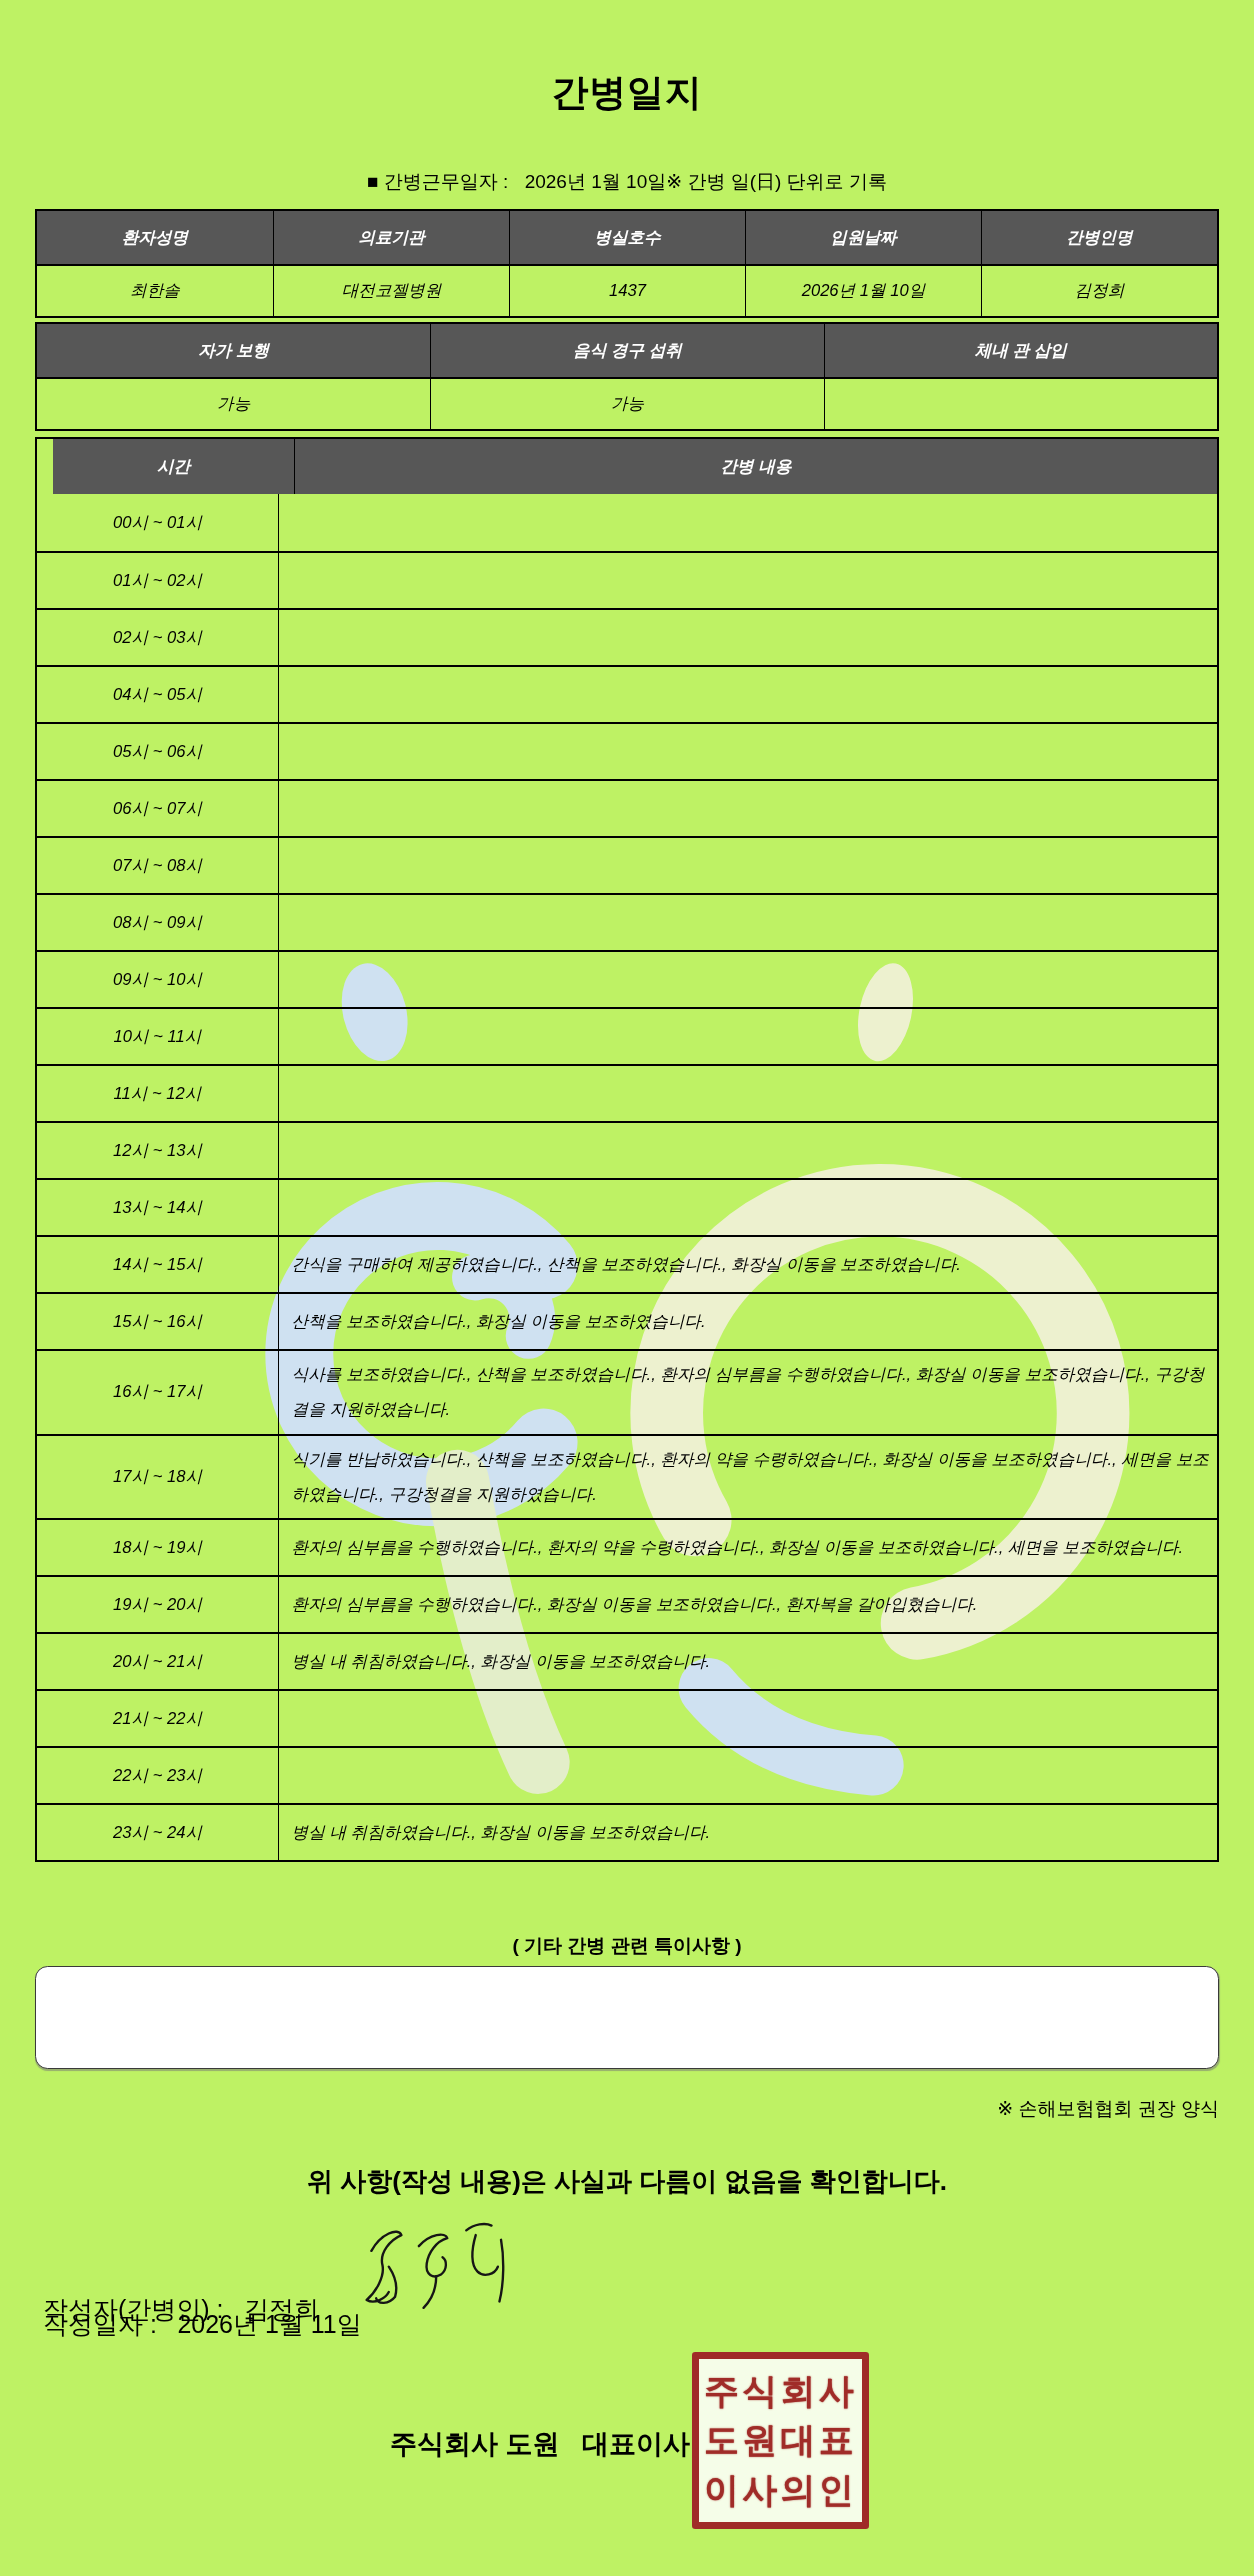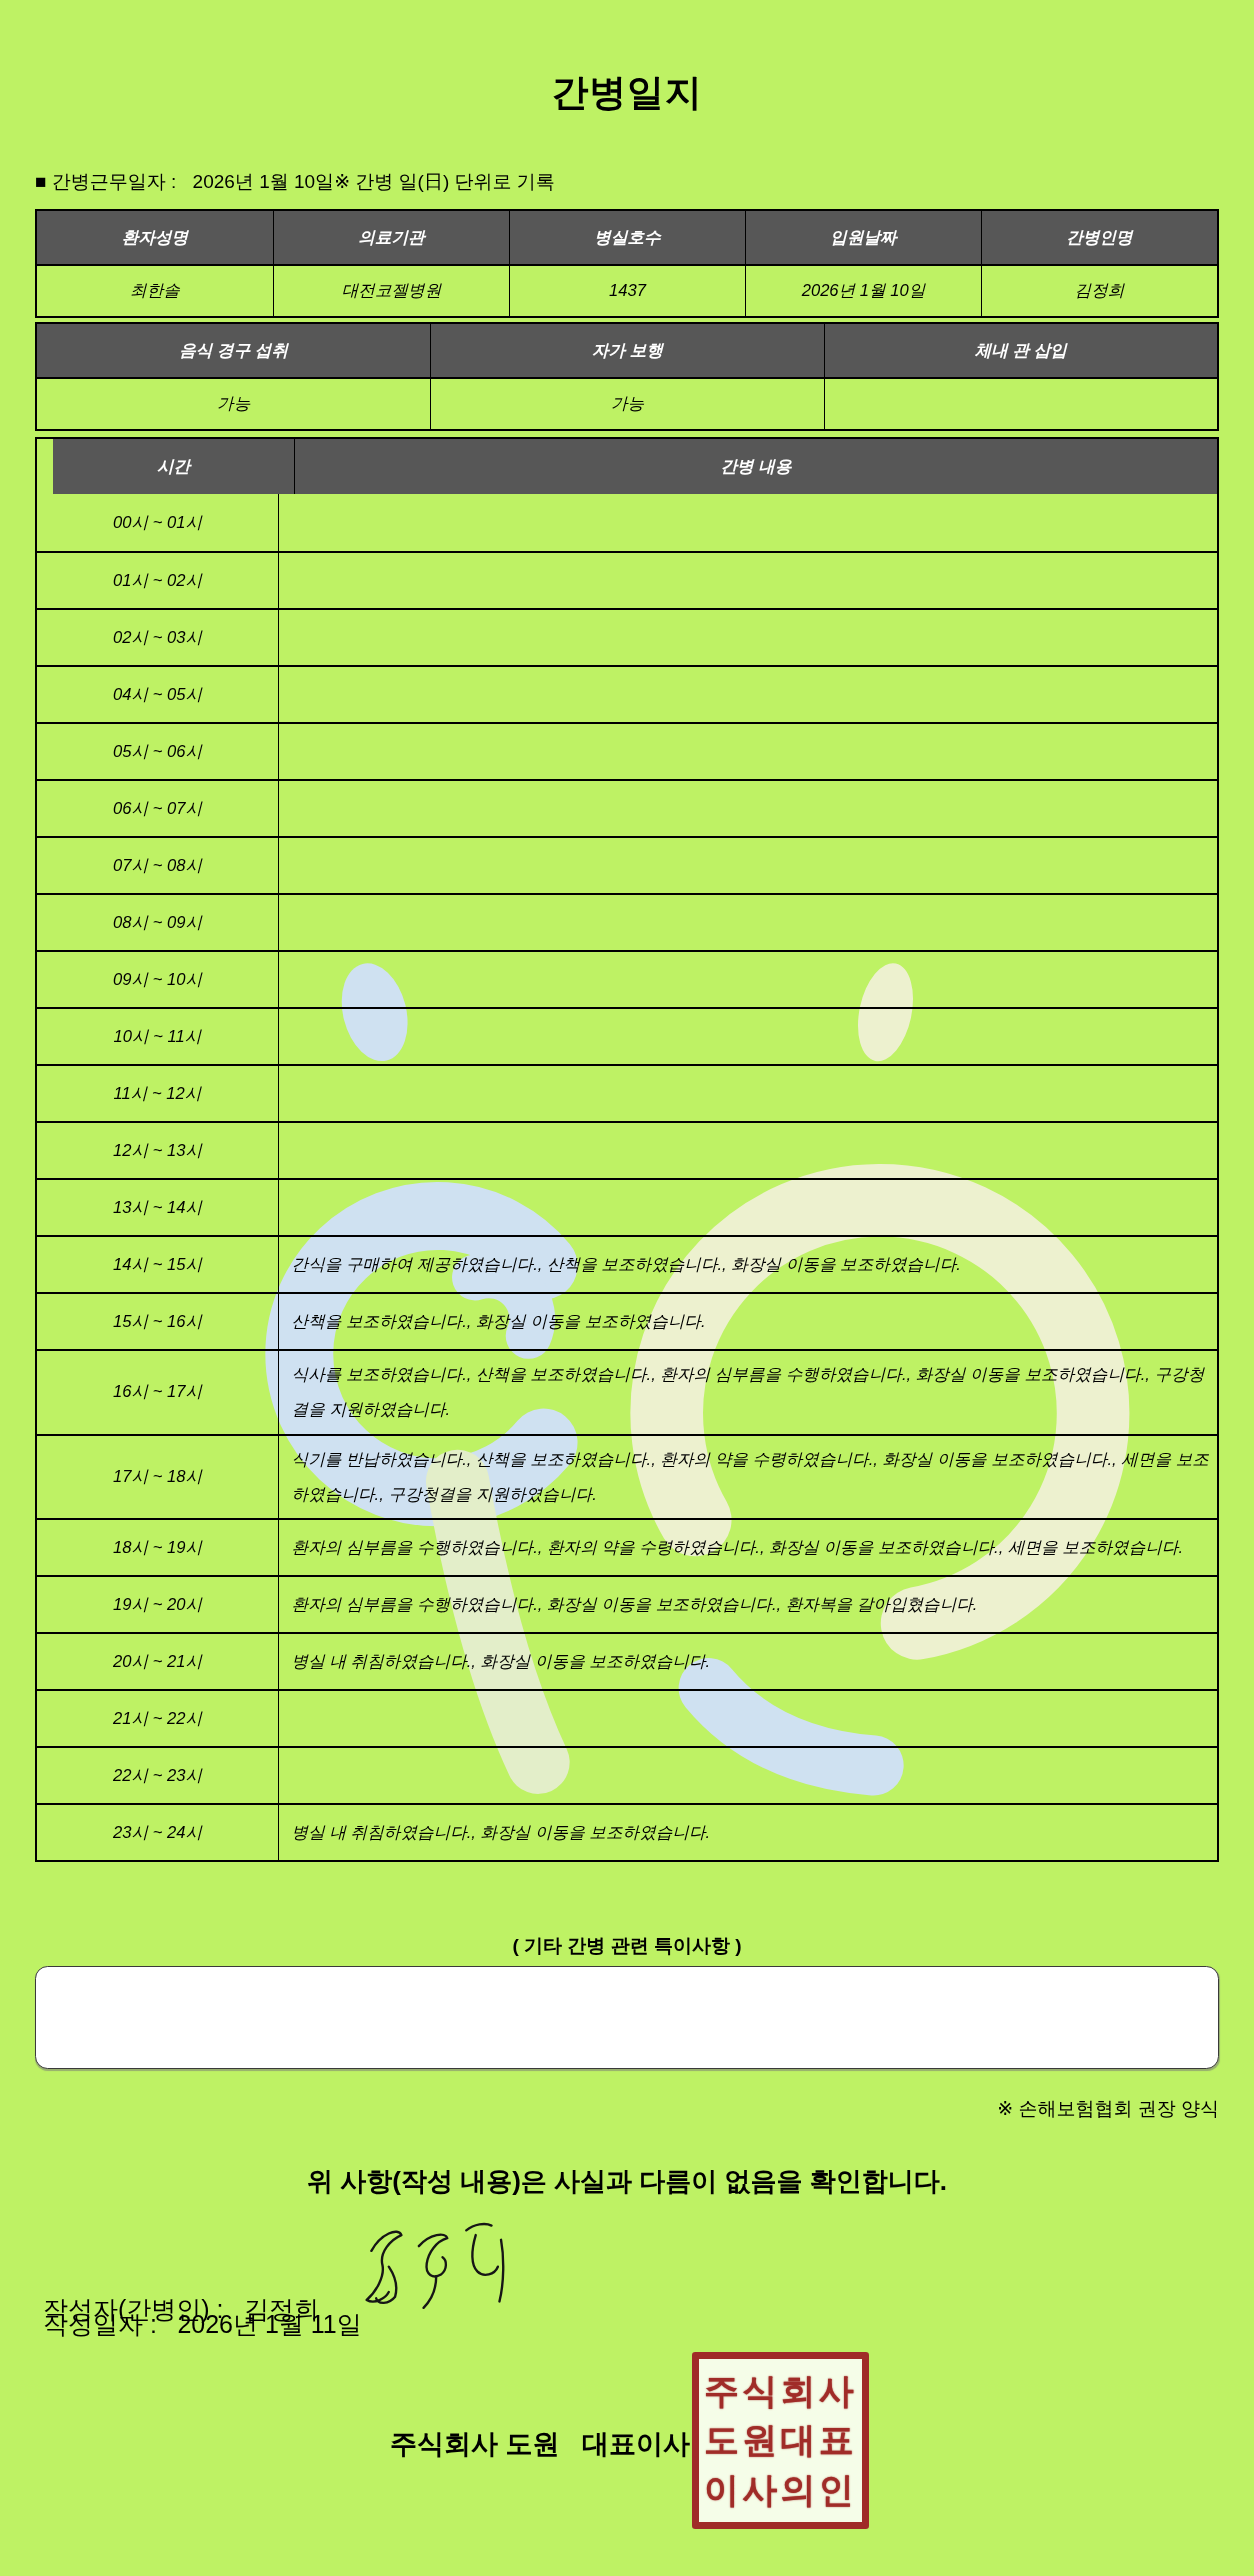--- a/index.html
+++ b/index.html
@@ -2,21 +2,21 @@
 <html style="font-size:12.6px"><head>
 <meta charset="utf-8">
 <style>
   html,body{margin:0;padding:0;background:#fff;}
   .page{position:relative;width:1254px;height:2576px;background:#bef264;overflow:hidden;
         font-family:"Liberation Sans","DejaVu Sans",sans-serif;color:#000;}
   .abs{position:absolute;}
 
   
   .title{left:0;top:68px;width:1254px;text-align:center;font-size:37px;font-weight:bold;letter-spacing:0.8px;}
-  .meta-row{left:35px;top:169px;width:1184px;display:flex;justify-content:flex-start;align-items:center;font-size:19px;}
+  .meta-row{left:35px;top:169px;width:1184px;display:flex;justify-content:center;align-items:center;font-size:19px;}
 
   
   .tbl{left:35px;width:1184px;border:2.4px solid #000;box-sizing:border-box;background:transparent;font-style:italic;}
   .trow{display:flex;box-sizing:border-box;}
   .trow + .trow{border-top:2.4px solid #000;}
   .cell{box-sizing:border-box;display:flex;align-items:center;justify-content:center;
         font-size:16.6px;overflow:hidden;}
   .cell + .cell{border-left:1.6px solid #000;}
   .hdr{background:#575757;color:#fff;font-weight:bold;}
   .hrow{height:53px;}
@@ -99,22 +99,22 @@
       <div class="cell c5">최한솔</div>
       <div class="cell c5">대전코젤병원</div>
       <div class="cell c5">1437</div>
       <div class="cell c5">2026년 1월 10일</div>
       <div class="cell c5">김정희</div>
     </div>
   </div>
 
   <div class="abs tbl fg" style="top:322px;">
     <div class="trow hrow">
+      <div class="cell hdr c3">자가 보행</div>
       <div class="cell hdr c3">음식 경구 섭취</div>
-      <div class="cell hdr c3">자가 보행</div>
       <div class="cell hdr c3">체내 관 삽입</div>
     </div>
     <div class="trow vrow">
       <div class="cell c3">가능</div>
       <div class="cell c3">가능</div>
       <div class="cell c3"></div>
     </div>
   </div>
 
   <div class="abs tbl fg" id="care-table">

